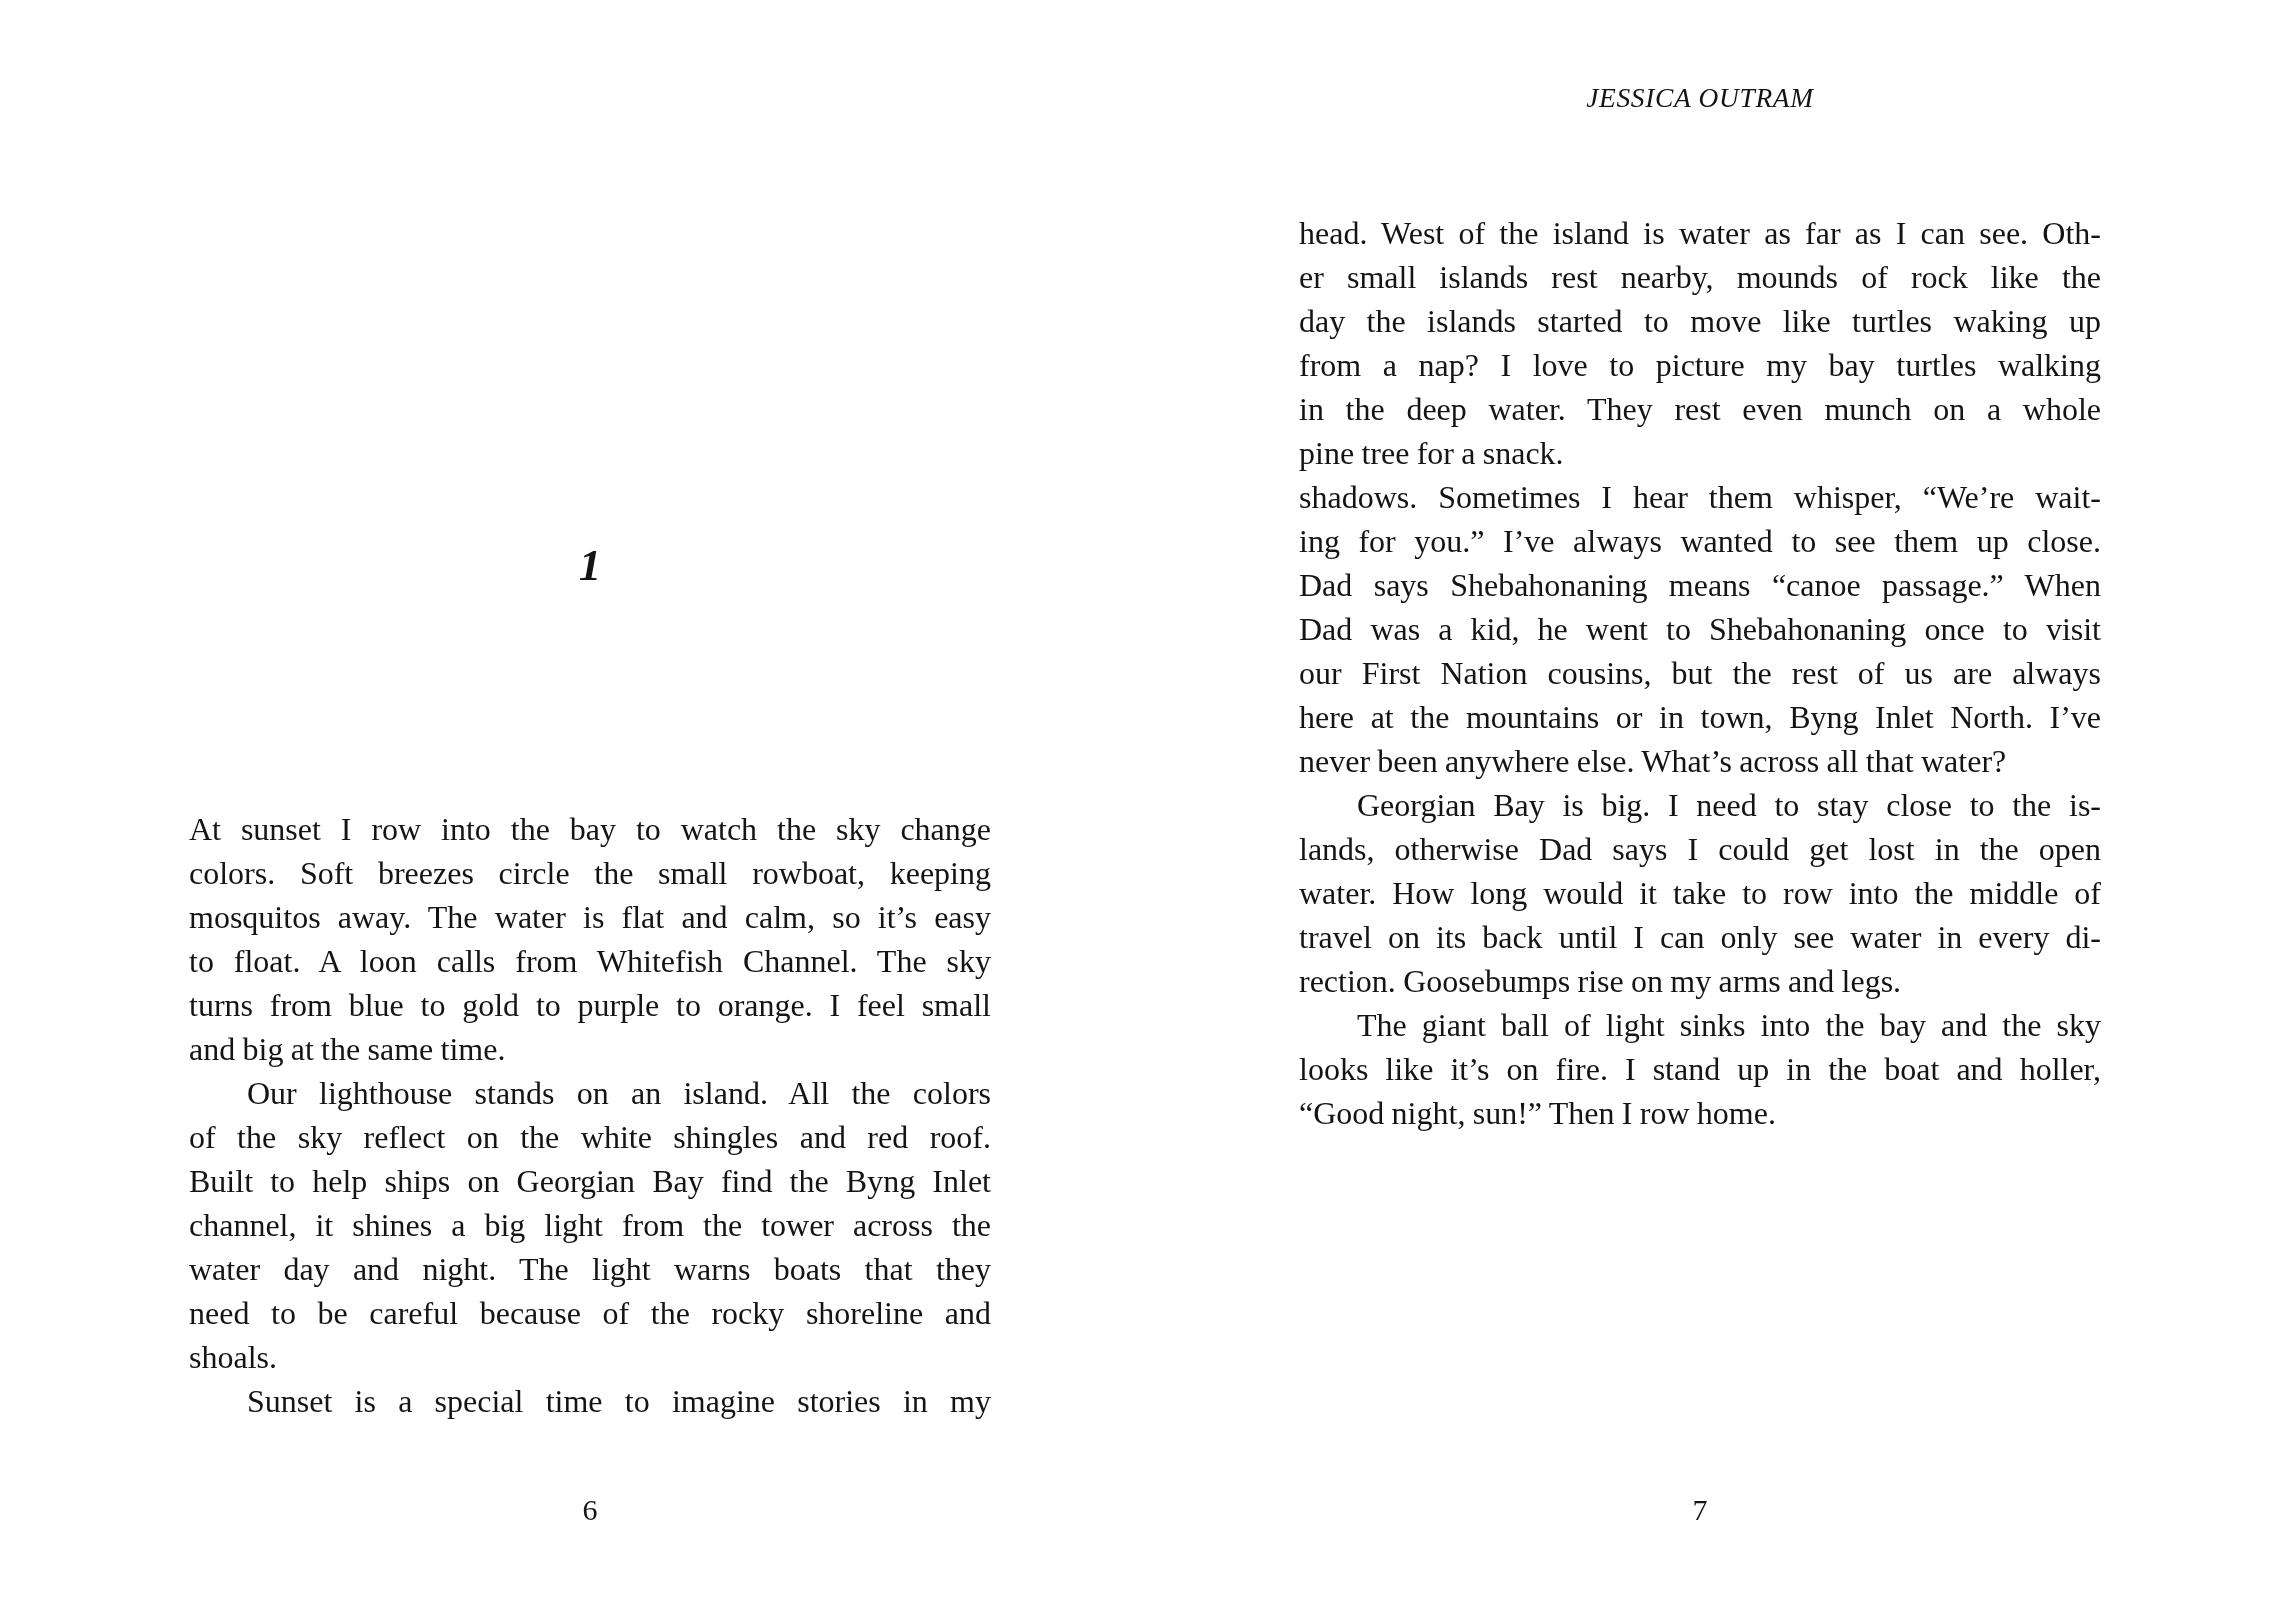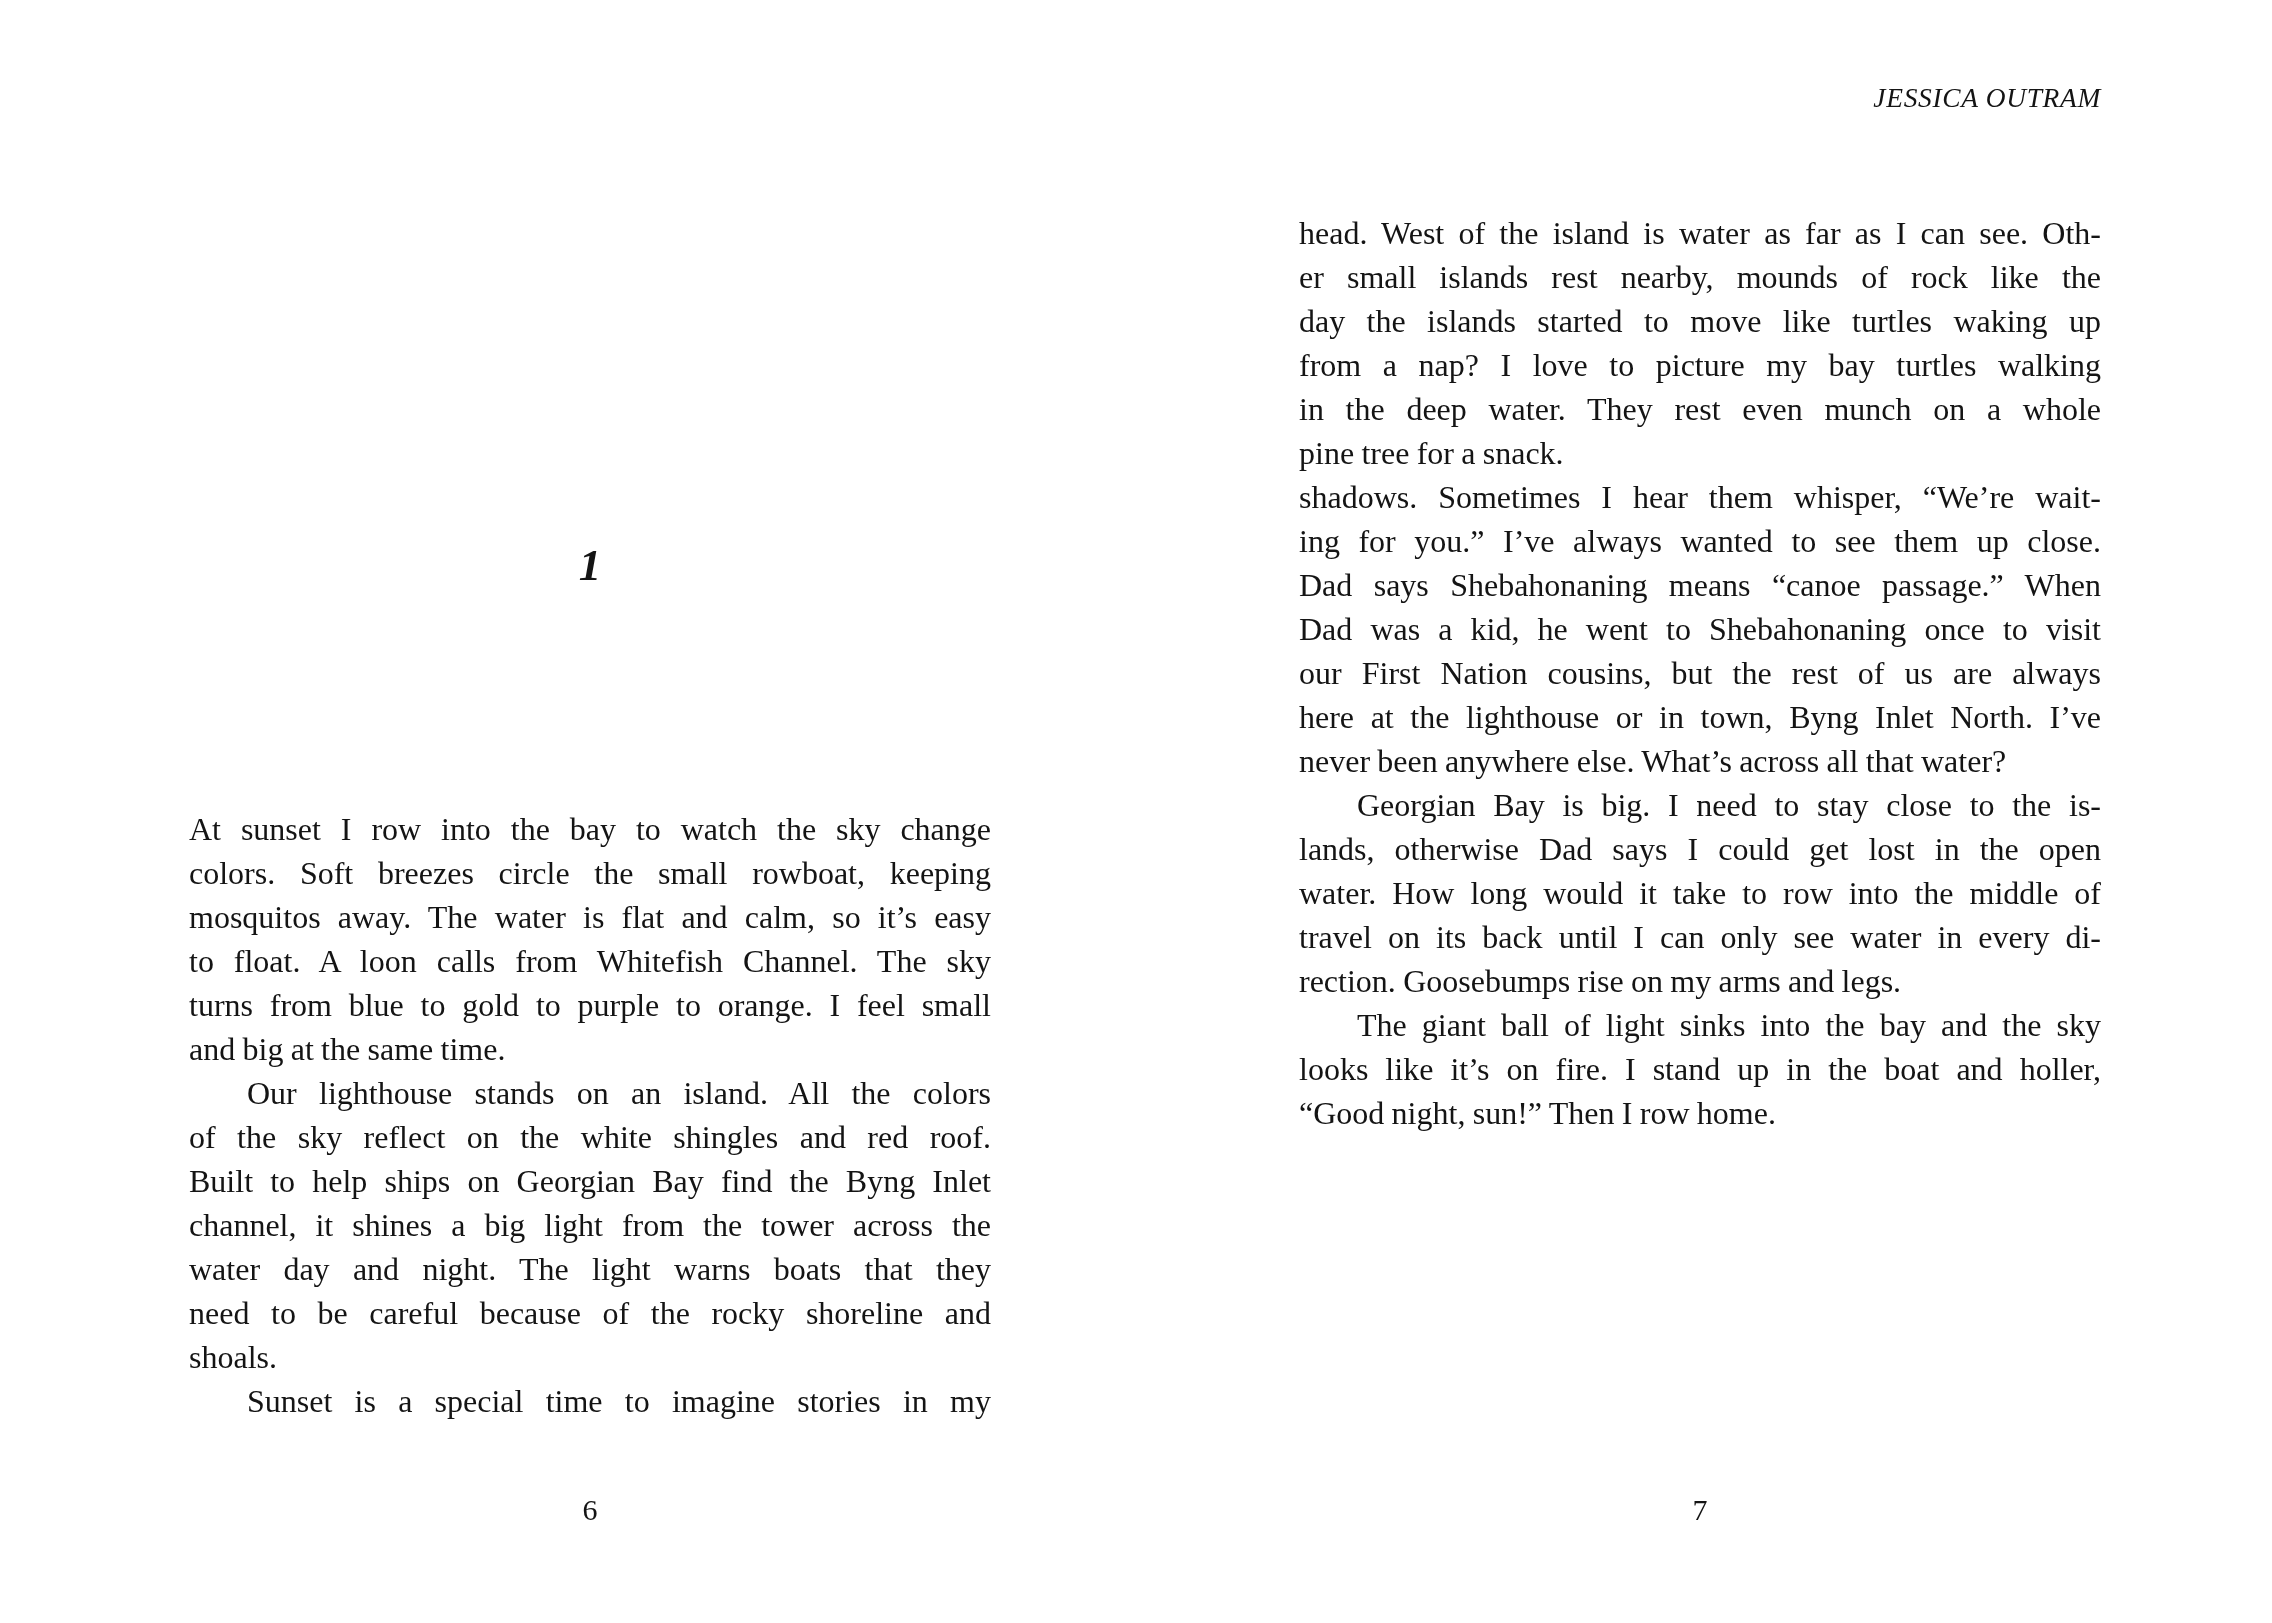--- a/index.html
+++ b/index.html
@@ -16,21 +16,21 @@
   .page.right { left: 1299px; width: 802px; }
 
   .chapter-number {
     position: absolute; top: 540px; width: 100%;
     text-align: center;
     font-size: 45px; line-height: 51px;
     font-weight: bold; font-style: italic;
   }
   .running-header {
     position: absolute; top: 82px; width: 100%;
-    text-align: right;
+    text-align: center;
     font-style: italic;
     font-size: 27.4px; line-height: 32px;
     letter-spacing: 0.7px;
   }
   .body-text { position: absolute; width: 100%; }
   .page.left  .body-text { top: 807px; }
   .page.right .body-text { top: 211px; }
 
   .line {
     font-size: 32px;
@@ -81,21 +81,21 @@
         <div class="line fill">er small islands rest nearby, mounds of rock like the</div>
         <div class="line fill">day the islands started to move like turtles waking up</div>
         <div class="line fill">from a nap? I love to picture my bay turtles walking</div>
         <div class="line fill">in the deep water. They rest even munch on a whole</div>
         <div class="line end">pine tree for a snack.</div>
         <div class="line fill">shadows. Sometimes I hear them whisper, “We’re wait-</div>
         <div class="line fill">ing for you.” I’ve always wanted to see them up close.</div>
         <div class="line fill">Dad says Shebahonaning means “canoe passage.” When</div>
         <div class="line fill">Dad was a kid, he went to Shebahonaning once to visit</div>
         <div class="line fill">our First Nation cousins, but the rest of us are always</div>
-        <div class="line fill">here at the lighthouse or in town, Byng Inlet North. I’ve</div>
+        <div class="line fill">here at the mountains or in town, Byng Inlet North. I’ve</div>
         <div class="line end">never been anywhere else. What’s across all that water?</div>
         <div class="line fill indent">Georgian Bay is big. I need to stay close to the is-</div>
         <div class="line fill">lands, otherwise Dad says I could get lost in the open</div>
         <div class="line fill">water. How long would it take to row into the middle of</div>
         <div class="line fill">travel on its back until I can only see water in every di-</div>
         <div class="line end">rection. Goosebumps rise on my arms and legs.</div>
         <div class="line fill indent">The giant ball of light sinks into the bay and the sky</div>
         <div class="line fill">looks like it’s on fire. I stand up in the boat and holler,</div>
         <div class="line end">“Good night, sun!” Then I row home.</div>
       </div>

